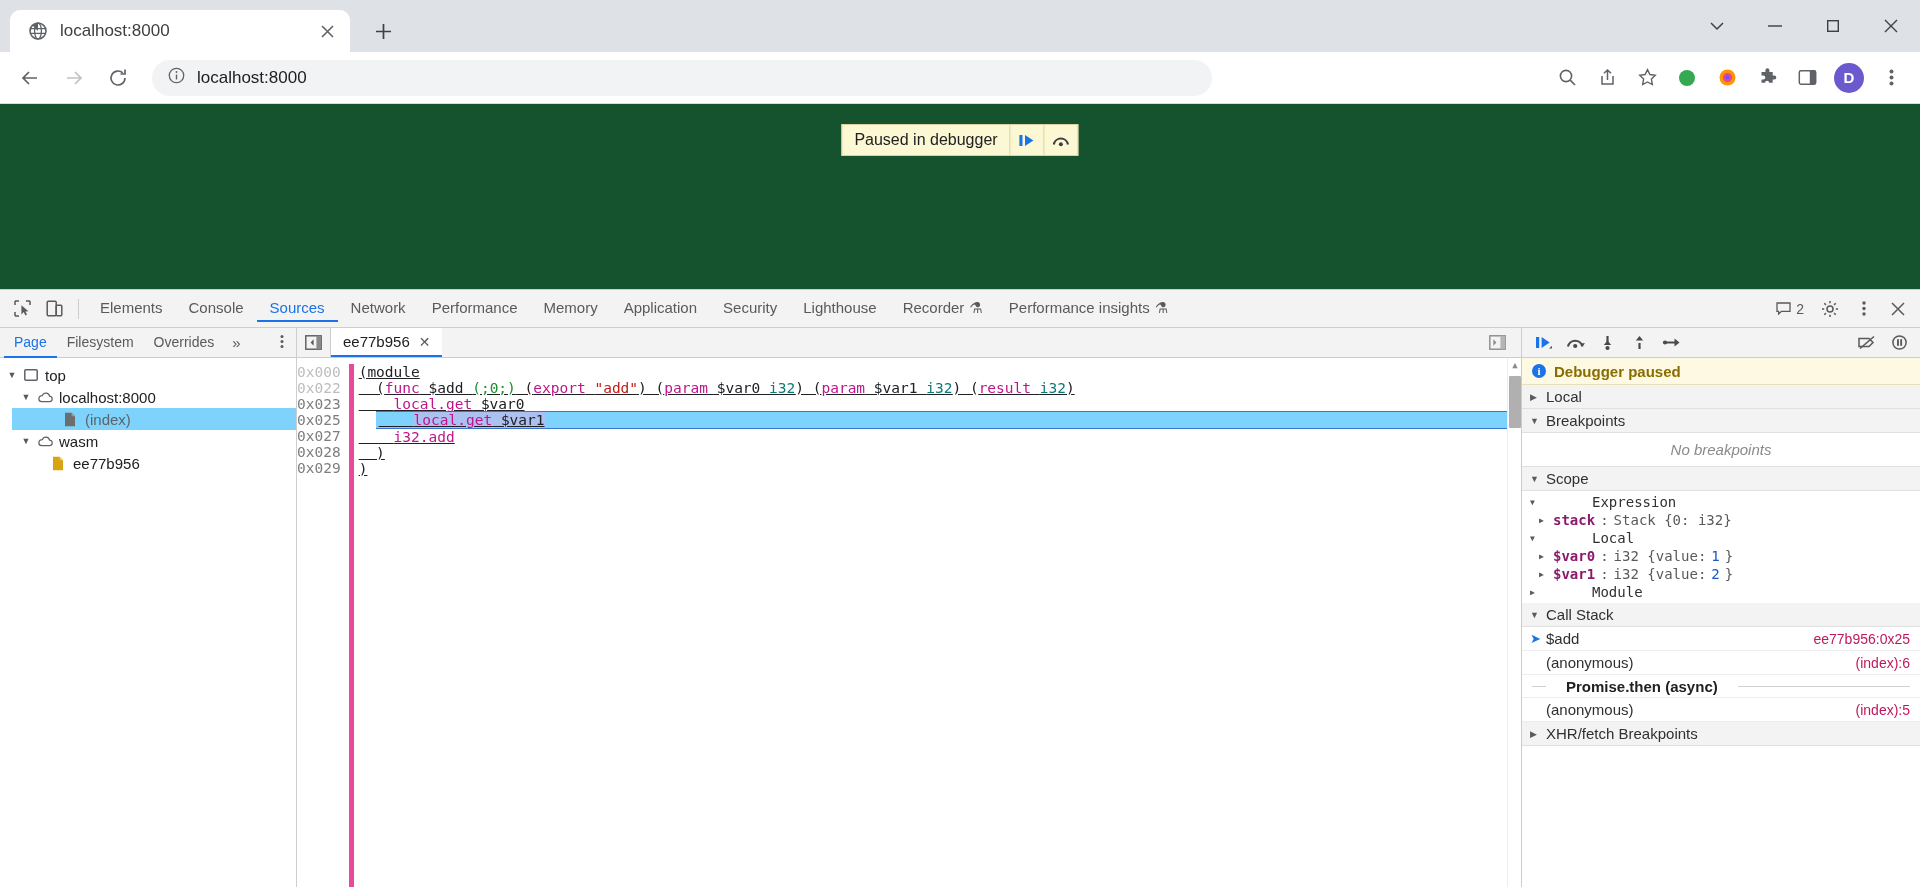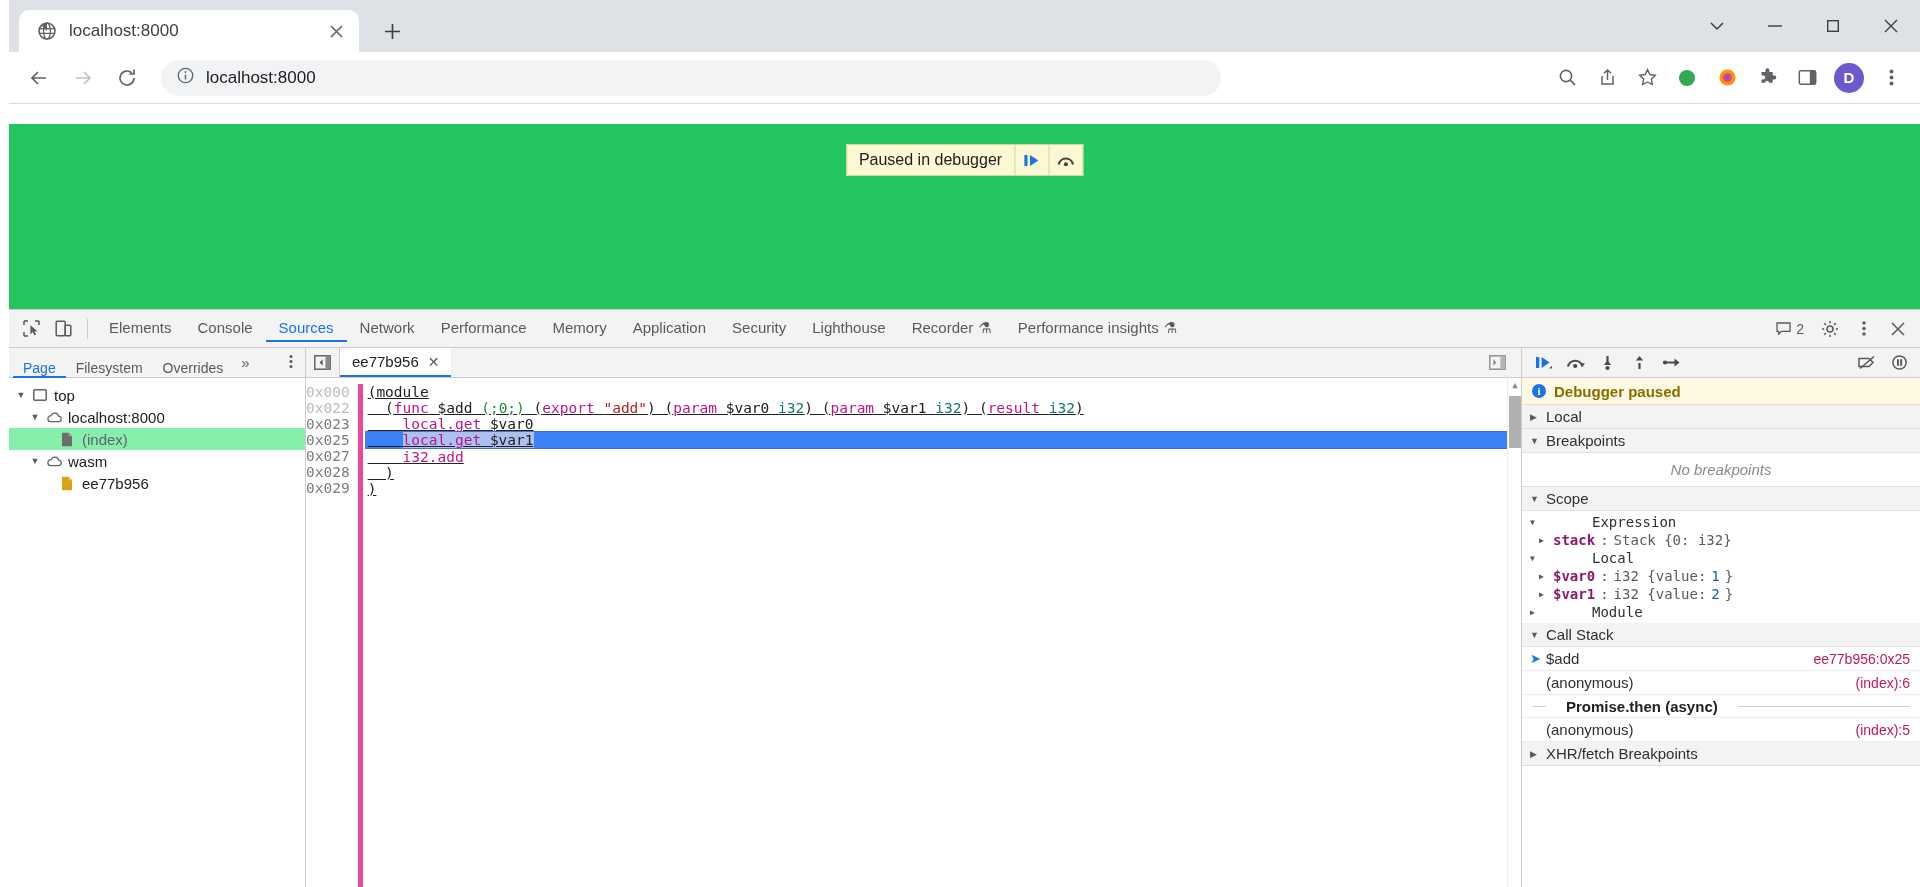--- a/index.html
+++ b/index.html
@@ -4,21 +4,21 @@
 <style>
   * { box-sizing: border-box; margin: 0; padding: 0; }
   html, body {
     width: 1920px; height: 887px;
     overflow: hidden;
     font-family: "Liberation Sans", sans-serif;
     background: #ffffff;
   }
 
   
-  .browser { width: 1920px; height: 887px; display: flex; flex-direction: column; padding-left: 9px; }
+  .browser { width: 1920px; height: 887px; display: flex; flex-direction: column; }
 
   .tabstrip {
     height: 52px; background: #dee1e6;
     display: flex; align-items: flex-end; padding-left: 10px; position: relative;
     flex: 0 0 52px;
   }
   .tab {
     height: 42px; width: 340px; background: #ffffff;
     border-radius: 10px 10px 0 0; display: flex; align-items: center;
     padding: 0 10px 0 18px; gap: 12px; position: relative;
@@ -68,23 +68,22 @@
     justify-content: center; border-radius: 50%; color: #5f6368;
   }
   .profile-av {
     width: 30px; height: 30px; border-radius: 50%; background: #6a5acd;
     color: #fff; display: flex; align-items: center; justify-content: center;
     font-size: 15px; font-weight: 600; margin: 0 6px;
   }
 
   
   .viewport {
-    height: 185px; flex: 0 0 185px; background: #22c55e;
+    height: 185px; flex: 0 0 185px; background: #14532d;
     position: relative;
-    margin-top: 20px;
   }
   .paused-bar {
     position: absolute; top: 20px; left: 50%; transform: translateX(-50%);
     background: #fcf8d4; border: 1px solid #d8d3a3;
     height: 32px; display: flex; align-items: stretch;
     font-size: 16px; color: #202124;
   }
   .paused-text { padding: 0 12px; display: flex; align-items: center; }
   .paused-btn {
     width: 34px; border-left: 1px solid #d8d3a3;
@@ -123,32 +122,32 @@
   
   .navigator {
     width: 297px; flex: 0 0 297px; border-right: 1px solid #cdcdcd;
     display: flex; flex-direction: column; background: #fff;
   }
   .nav-tabbar {
     height: 30px; flex: 0 0 30px; display: flex; align-items: center;
     border-bottom: 1px solid #cdcdcd; background: #f3f3f3; padding-left: 4px;
   }
   .nav-tab {
-    height: 30px; padding: 0 10px; display: flex; align-items: flex-end;
+    height: 30px; padding: 0 10px; display: flex; align-items: center;
     font-size: 14px; color: #5a5a5a; border-bottom: 2px solid transparent;
   }
   .nav-tab.active { color: #1a73e8; border-bottom-color: #1a73e8; }
   .nav-more { padding: 0 8px; color: #5a5a5a; font-size: 15px; }
   .nav-kebab { margin-left: auto; padding: 0 12px; color: #5a5a5a; letter-spacing: 0; }
   .filetree { flex: 1; overflow: hidden; padding-top: 6px; font-size: 15px; }
   .tree-row {
     height: 22px; display: flex; align-items: center; gap: 6px;
     padding-right: 6px; color: #202124; white-space: nowrap;
   }
-  .tree-row.selected { background: #86efac; color: #5f6368; }
+  .tree-row.selected { background: #7dd3fc; color: #5f6368; margin-left: 12px; }
   .twisty {
     width: 12px; flex: 0 0 12px; font-size: 9px; color: #5a5a5a;
     display: flex; align-items: center; justify-content: center;
   }
   .tree-icon { width: 15px; flex: 0 0 15px; display: flex; align-items: center; }
 
   
   .editor-pane {
     flex: 1; display: flex; flex-direction: column; min-width: 0;
     border-right: 1px solid #cdcdcd;
@@ -176,23 +175,23 @@
   .code-scroll { flex: 1; display: flex; min-width: 0; padding-top: 6px; }
   .gutter {
     flex: 0 0 44px; text-align: left; padding-right: 8px;
     color: #7d7d7d; user-select: none; border-right: 5px solid #ec4899;
   }
   .gutter .ln { height: 16px; }
   .gutter .ln.dim { color: #bdbdbd; }
   .codelines { flex: 1; padding-left: 2px; min-width: 0; }
   .cl { height: 16px; white-space: pre; padding-left: 3px; text-decoration: underline; }
   .cl.active-line {
-    background: #3b82f6; border-top: 1px solid #3c74d6;
+    background: #7dd3fc; border-top: 1px solid #3c74d6;
     border-bottom: 1px solid #3c74d6; height: 16px;
-    margin-top: -1px; box-sizing: content-box;
+    margin-top: -1px; box-sizing: content-box; margin-left: 20px;
   }
   .cl.active-line .sel { background: #adc1f0; }
   .tok-kw { color: #c0148c; }
   .tok-str { color: #c41a16; }
   .tok-type { color: #0b7a75; }
   .tok-com { color: #1a8f2e; }
   .tok-plain { color: #202124; }
   .vscroll {
     width: 14px; flex: 0 0 14px; background: #fff; position: relative;
     border-left: 1px solid #eee;

